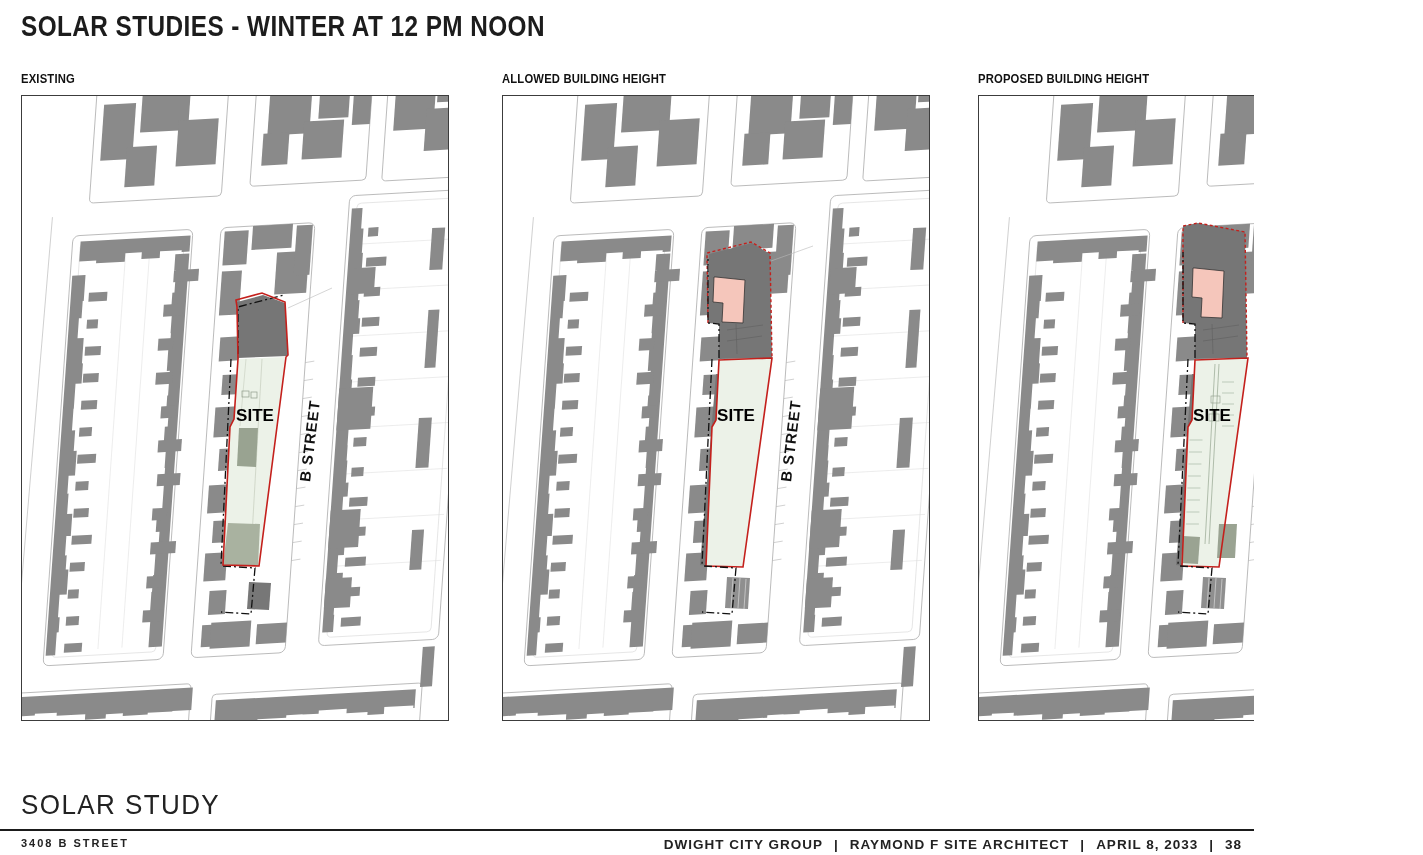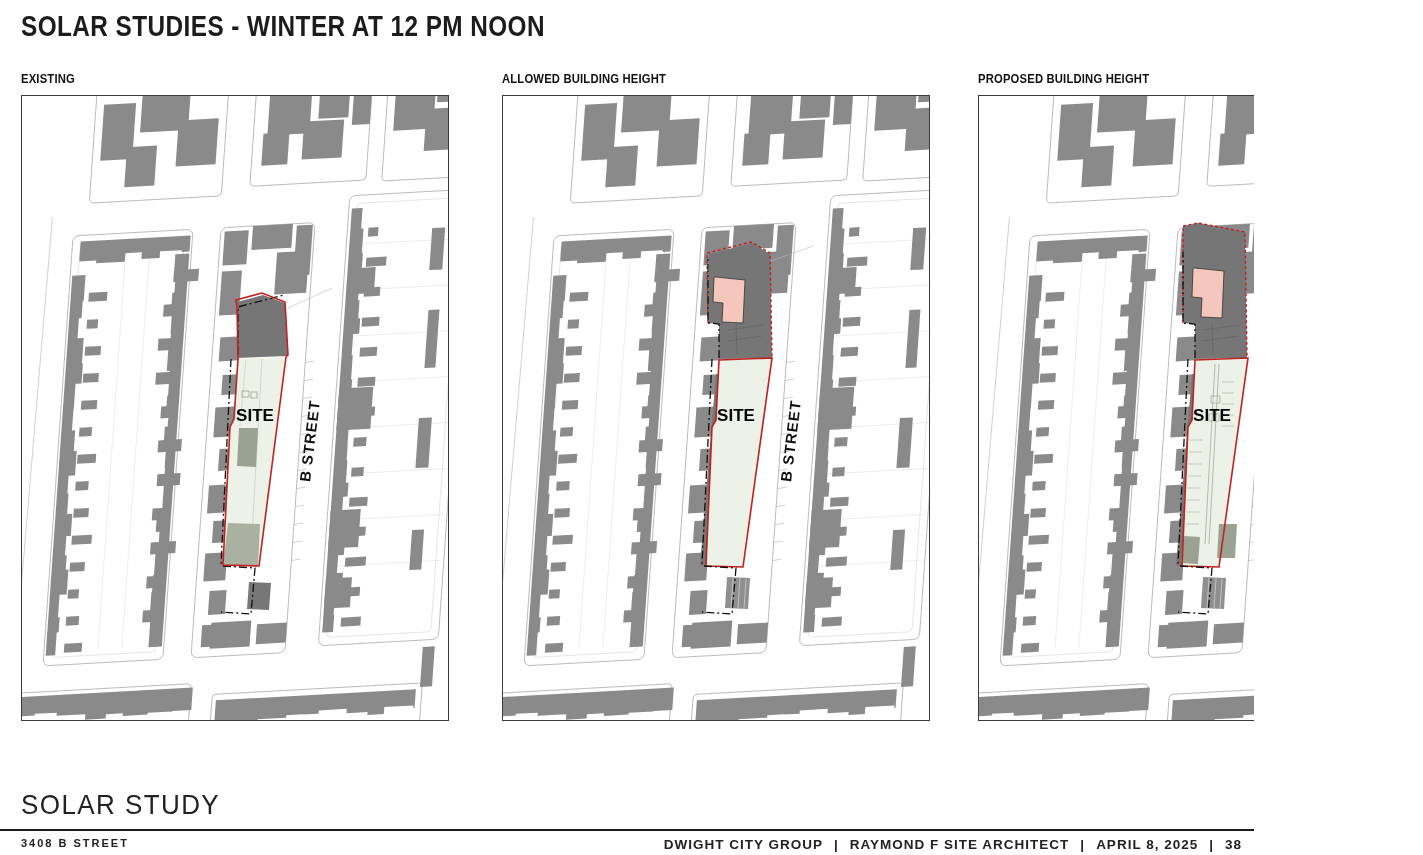--- a/index.html
+++ b/index.html
@@ -480,21 +480,21 @@
 
   <div class="footer-title">SOLAR STUDY</div>
   <div class="footer-rule"></div>
   <div class="footer-address">3408 B STREET</div>
 
   <div class="footer-credits">
     <span>DWIGHT CITY GROUP</span>
     <span>|</span>
     <span>RAYMOND F SITE ARCHITECT</span>
     <span>|</span>
-    <span>APRIL 8, 2025</span>
+    <span>APRIL 8, 2033</span>
     <span>|</span>
     <span>38</span>
   </div>
 
   <div class="logo">
     <div class="logo-box">
       <svg width="44" height="57" viewBox="0 0 44 57">
         <path d="M8,38 V22 Q8,13 16,13 H21" fill="none" stroke="#fff" stroke-width="7"></path>
         <path d="M23,38 V13 H30 Q38,13 38,23 V38" fill="none" stroke="#fff" stroke-width="7"></path>
         <rect x="19.5" y="13" width="7" height="25" fill="#fff"></rect>

